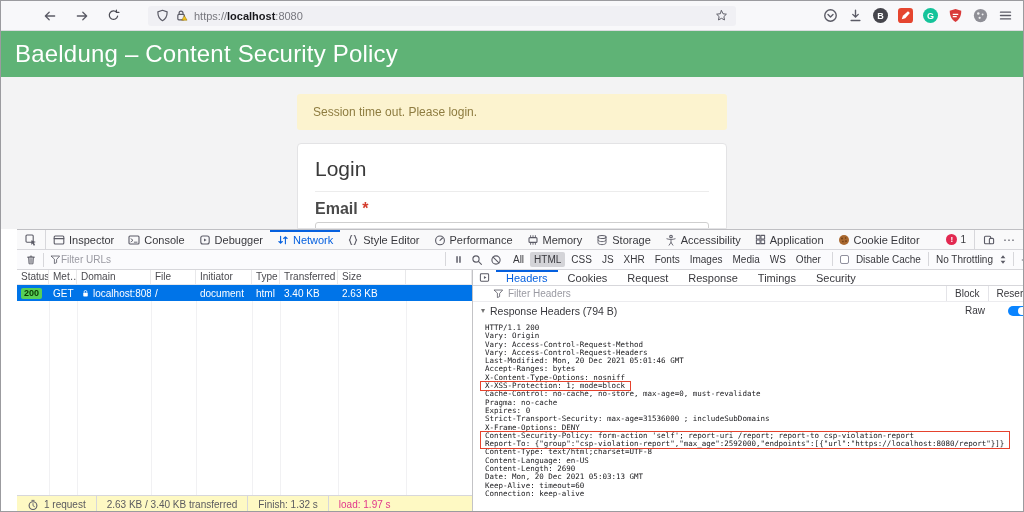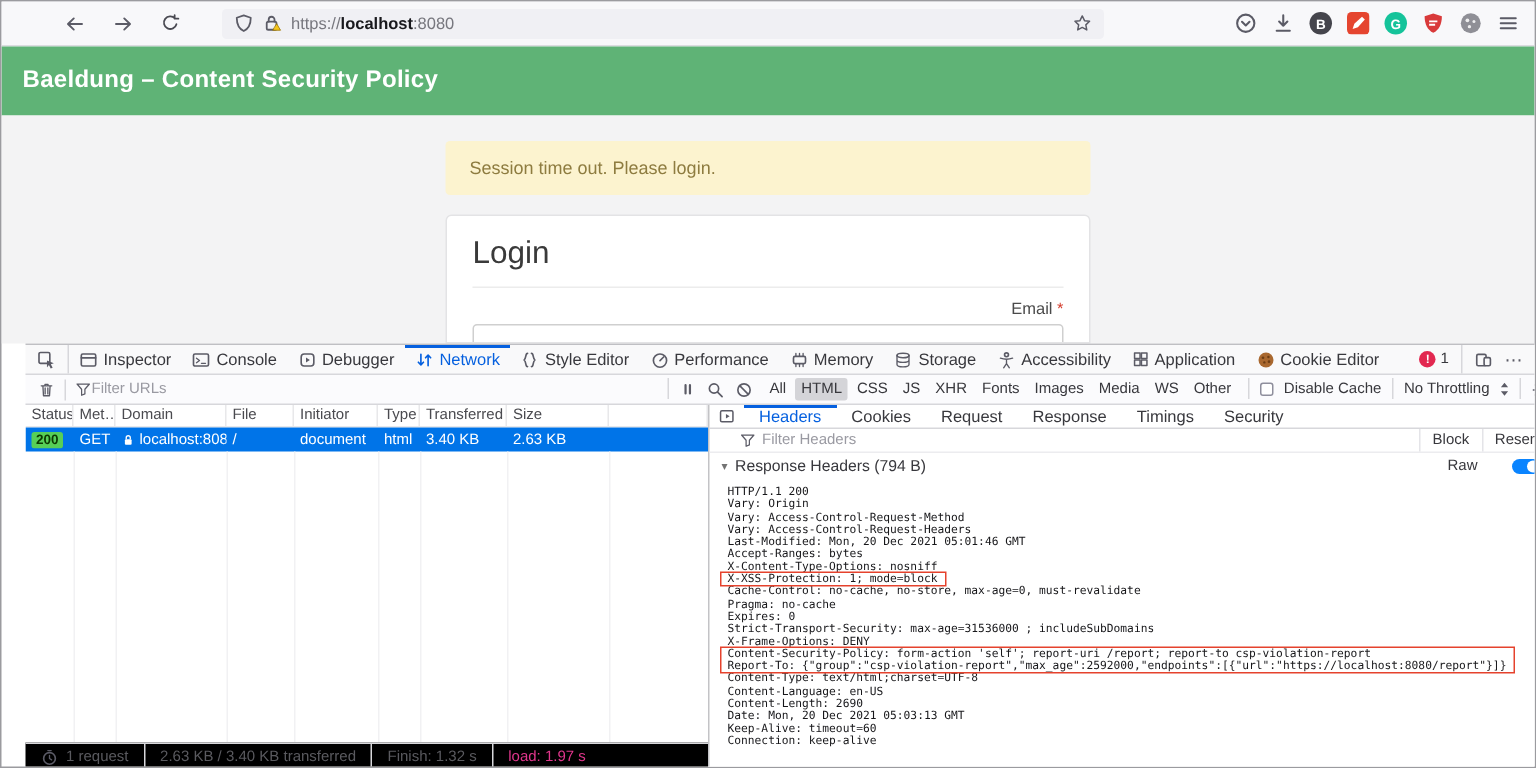--- a/index.html
+++ b/index.html
@@ -19,27 +19,27 @@
   .urlbar{margin-left:28px;width:588px;height:20px;background:#f0f0f4;border-radius:3px;display:flex;align-items:center;padding:0 8px;gap:6px;}
   .urlbar .addr{font-size:11px;color:#77777e;white-space:nowrap;}
   .urlbar .addr b{color:#19191d;font-weight:600;}
   .urlbar .spacer{flex:1;}
   .ext-icons{margin-left:auto;display:flex;align-items:center;gap:10px;padding-right:10px;}
   .circ{display:inline-flex;width:15px;height:15px;border-radius:50%;align-items:center;justify-content:center;color:#fff;font-size:9px;font-weight:bold;}
   .icon{display:inline-flex;align-items:center;justify-content:center;color:#5b5b66;line-height:1;}
 
   
   .site-banner{position:absolute;left:0;top:30px;width:100%;height:46px;background:var(--banner-green);display:flex;align-items:center;}
-  .site-banner h1{color:#fff;font-size:16px;font-weight:700;padding-left:14px;letter-spacing:.2px;}
+  .site-banner h1{color:#fff;font-size:24px;font-weight:400;padding-left:14px;letter-spacing:.2px;}
   .page-bg{position:absolute;left:0;top:76px;width:100%;height:152px;background:#f3f3f4;}
   .alert{position:absolute;left:296px;top:17px;width:430px;height:36px;background:var(--alert-bg);border-radius:3px;display:flex;align-items:center;padding-left:16px;font-size:12px;color:var(--alert-text);}
   .card{position:absolute;left:296px;top:66px;width:430px;height:86px;background:#fff;border:1px solid #e3e3e5;border-radius:4px 4px 0 0;padding:12px 17px 0;overflow:hidden;}
   .card h2{font-size:21px;font-weight:500;color:#3a3a3a;line-height:26px;}
   .card .divider{border-bottom:1px solid #ececec;margin-top:9px;}
-  .card .field-label{margin-top:8px;font-size:11px;font-weight:normal;color:#4a4a4a;text-align:right;}
+  .card .field-label{margin-top:8px;font-size:16px;font-weight:bold;color:#4a4a4a;}
   .card .field-label .req{color:#d43c2c;}
   .card input{display:block;margin-top:4px;width:100%;height:22px;border:1px solid #cfcfcf;border-radius:3px;background:#fff;}
 
   
   .devtools{position:absolute;left:16px;top:228px;width:100%;height:284px;background:#fff;border-top:1px solid #bfbfc3;font-size:11px;color:#38383d;}
   .tool-tabbar{position:absolute;left:0;top:0;width:100%;height:20px;background:#f9f9fa;border-bottom:1px solid #d7d7db;display:flex;align-items:stretch;}
   .pickbox{display:flex;align-items:center;padding:0 8px;border-right:1px solid #d7d7db;}
   .tool-tab{display:flex;align-items:center;gap:4px;padding:0 7px;font-size:11px;cursor:default;}
   .tool-tab .icon svg{display:block;}
   .tool-tab.active{color:var(--accent-blue);box-shadow:inset 0 2px 0 var(--accent-blue);}
@@ -62,21 +62,21 @@
 
   
   .net-left{position:absolute;left:0;top:40px;width:455px;bottom:18px;background:#fff;overflow:hidden;}
   .net-head{display:flex;height:15px;border-bottom:1px solid #e8e8ea;background:#fff;}
   .net-head .th{font-size:10px;color:#4a4a4f;border-right:1px solid #e8e8ea;padding:1px 0 12px 4px;white-space:nowrap;overflow:hidden;}
   .net-row{display:flex;height:16px;background:var(--selected-row-bg);color:#fff;align-items:center;}
   .net-row .td{font-size:10px;padding-left:4px;white-space:nowrap;overflow:hidden;display:flex;align-items:center;gap:3px;}
   .badge{background:var(--status-ok-badge);color:#0c3a00;font-weight:bold;font-size:9px;border-radius:2px;padding:0 3px;line-height:11px;}
   .colline{position:absolute;top:31px;bottom:0;width:1px;background:#f1f1f3;}
 
-  .net-status{position:absolute;left:0;bottom:0;width:455px;height:18px;background:#000000;border-top:1px solid #d7d7db;display:flex;align-items:center;font-size:10px;color:#5a5a5f;}
+  .net-status{position:absolute;left:0;bottom:0;width:455px;height:18px;background:#fef9c3;border-top:1px solid #d7d7db;display:flex;align-items:center;font-size:10px;color:#5a5a5f;}
   .net-status .item{display:flex;align-items:center;gap:5px;padding:0 10px;border-right:1px solid #d7d7db;height:100%;}
   .net-status .item:last-child{border-right:none;}
   .net-status .pink{color:var(--load-pink);}
 
   
   .details{position:absolute;left:455px;top:40px;right:0;bottom:0;border-left:1px solid #c3c3c6;background:#fff;}
   .detail-tabs{display:flex;align-items:stretch;height:16px;border-bottom:1px solid #d7d7db;}
   .detail-tabs .expand{display:flex;align-items:center;padding:0 6px;}
   .dtab{display:flex;align-items:center;padding:0 10px;font-size:11px;color:#38383d;}
   .dtab.active{color:var(--accent-blue);box-shadow:inset 0 2px 0 var(--accent-blue);}

